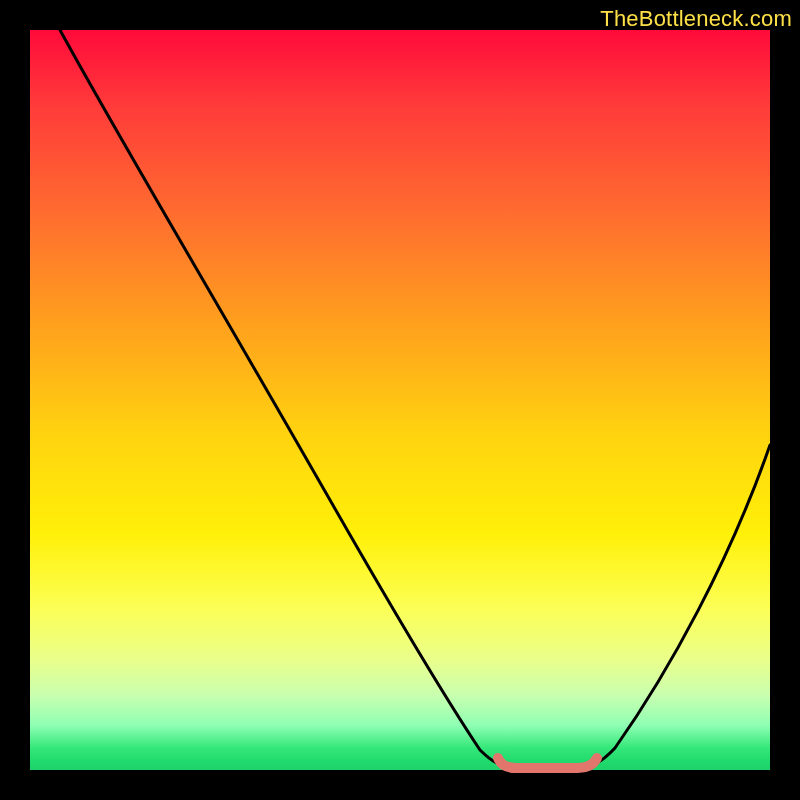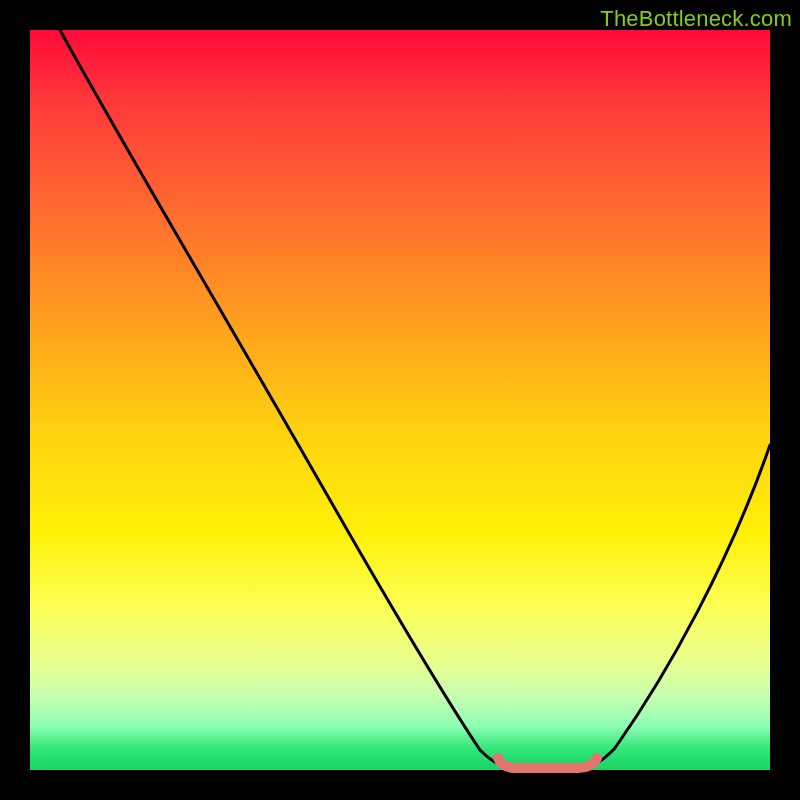--- a/index.html
+++ b/index.html
@@ -39,21 +39,21 @@
       #8effb3 94%,
       #35e77a 97%,
       #1fd96c 99%,
       #1fd26a 100%
     );
   }
   .watermark {
     position: absolute;
     top: 6px;
     right: 8px;
-    color: #84cc16;
+    color: #fde047;
     font-size: 22px;
     letter-spacing: 0.2px;
     user-select: none;
   }
   svg.curve {
     position: absolute;
     left: 0;
     top: 0;
     width: 740px;
     height: 740px;

